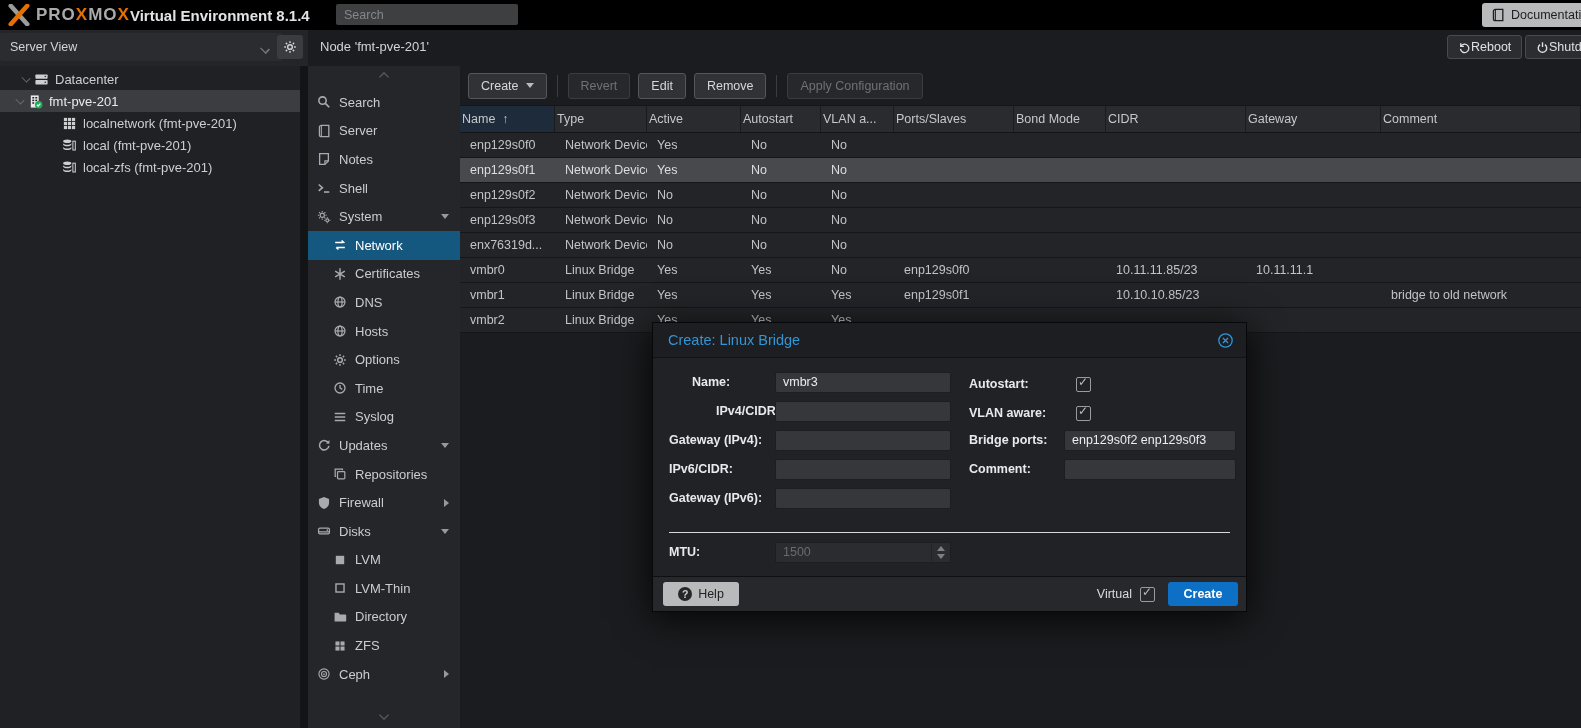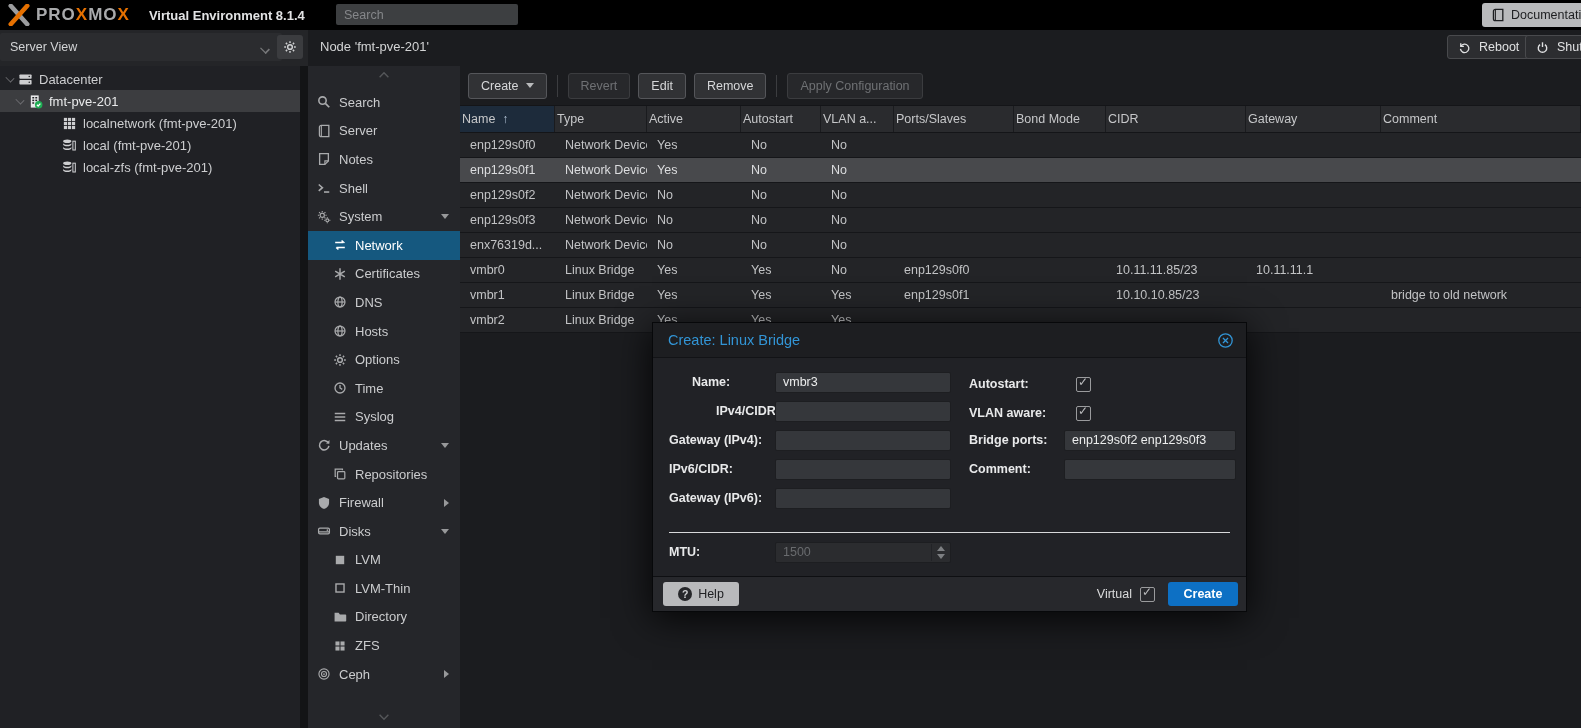--- a/index.html
+++ b/index.html
@@ -9,34 +9,34 @@
     font-family:"Liberation Sans",sans-serif;font-size:12.5px;
     -webkit-font-smoothing:antialiased;
   }
   .ic{display:inline-block;vertical-align:middle;flex:none}
 
   
   .topbar{position:absolute;left:0;top:0;width:1581px;height:30px;background:#000;display:flex;align-items:center;z-index:5}
   .logo{display:flex;align-items:center;margin-left:8px}
   .wordmark{font-weight:bold;font-size:17px;letter-spacing:1px;color:#a9aaac;margin-left:6px}
   .wordmark .ox{color:#e57000}
-  .ve{color:#e2e3e4;font-size:13px;margin-left:19px;font-weight:bold}
+  .ve{color:#e2e3e4;font-size:15px;margin-left:0;font-weight:bold}
   .tb-search{position:absolute;left:336px;top:4px;width:166px;height:21px;background:#3d3f41;border:0;border-radius:2px;color:#ddd;padding:0 8px;font-family:"Liberation Sans",sans-serif;font-size:12.5px;outline:none}
   .tb-search::placeholder{color:#85878a}
   .doc-btn{position:absolute;left:1482px;top:3px;width:132px;height:24px;background:#b9babc;border-radius:3px;color:#1d1e20;display:flex;align-items:center;gap:6px;padding-left:9px;cursor:pointer}
 
   
   .subheader{position:absolute;left:0;top:30px;width:1581px;height:36px}
   .left-head{position:absolute;left:0;top:0;width:308px;height:36px;background:#242528;border-bottom:1px solid #121316}
   .combo{position:absolute;left:0;top:3px;width:272px;height:28px;background:#2b2c2f;border-radius:2px;display:flex;align-items:center;color:#d2d3d5;padding-left:10px;cursor:pointer}
   .combo .chev{position:absolute;right:12px;top:11px;width:8px;height:8px;border-right:2px solid #77787a;border-bottom:2px solid #77787a;transform:rotate(45deg) scale(.8,.6)}
   .gear-btn{position:absolute;left:277px;top:5px;width:26px;height:24px;background:#3b3c3f;border-radius:3px;display:flex;align-items:center;justify-content:center;color:#cfd0d2;cursor:pointer}
   .right-head{position:absolute;left:308px;top:0;right:0;height:36px;background:#1b1c1f}
   .page-title{position:absolute;left:12px;top:9px;color:#d3d4d5;font-size:13px}
-  .hd-btn{position:absolute;top:5px;height:24px;background:#2c2d30;border:1px solid #494a4d;border-radius:3px;color:#e0e1e2;display:flex;align-items:center;gap:8px;padding:0 10px;box-sizing:border-box;cursor:pointer;white-space:nowrap}
+  .hd-btn{position:absolute;top:5px;height:24px;background:#2c2d30;border:1px solid #494a4d;border-radius:3px;color:#e0e1e2;display:flex;align-items:center;gap:0;padding:0 10px;box-sizing:border-box;cursor:pointer;white-space:nowrap}
   #reboot-btn{left:1139px}
   #shutdown-btn{left:1217px;width:105px}
 
   
   .main{position:absolute;left:0;top:66px;width:1581px;bottom:0;display:flex}
   .tree-panel{width:300px;background:#202125;flex:none;padding-top:2px;box-sizing:border-box}
   .splitter{width:8px;background:#131416;flex:none;cursor:col-resize}
   .nav-panel{width:152px;background:#25262a;flex:none;position:relative}
   .content{flex:1;background:#1b1c1f;position:relative;overflow:hidden}
 
@@ -319,21 +319,21 @@
       <svg class="ic" width="13" height="13">
           <use href="#power-icon"></use>
         </svg>
       <span>Shutdown</span>
     </div>
   </div>
 </div>
 
 <div class="main">
   <div class="tree-panel" id="tree-panel">
-      <div class="tree-item" style="padding-left: 4px;">
+      <div class="tree-item" style="padding-left: 20px;">
         <span class="tchev">
           <i></i>
         </span>
         <svg class="ic" width="15" height="15">
           <use href="#server-icon"></use>
         </svg>
         <span>Datacenter</span>
       </div>
       <div class="tree-item selected" style="padding-left: 14px;">
         <span class="tchev">

